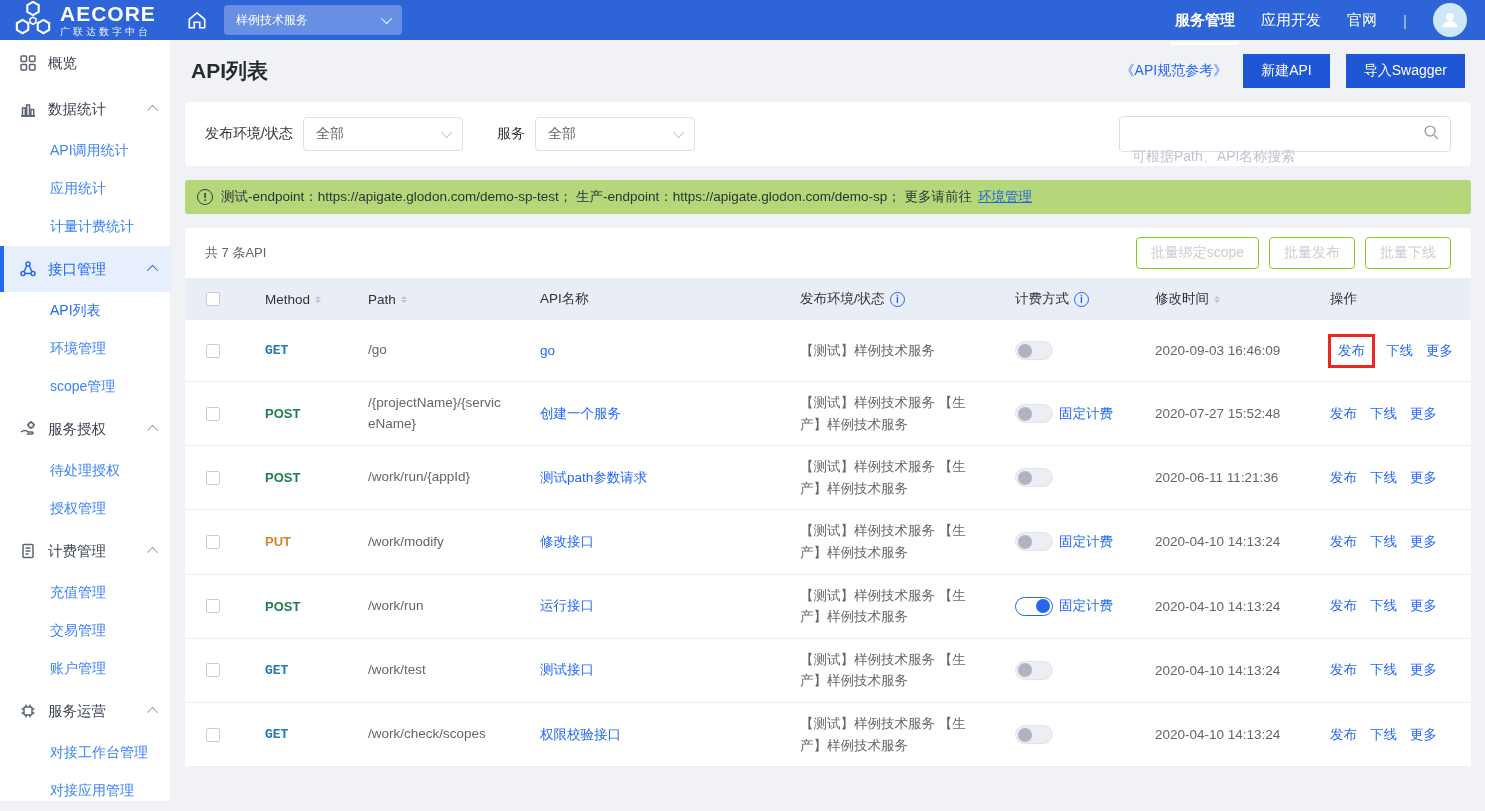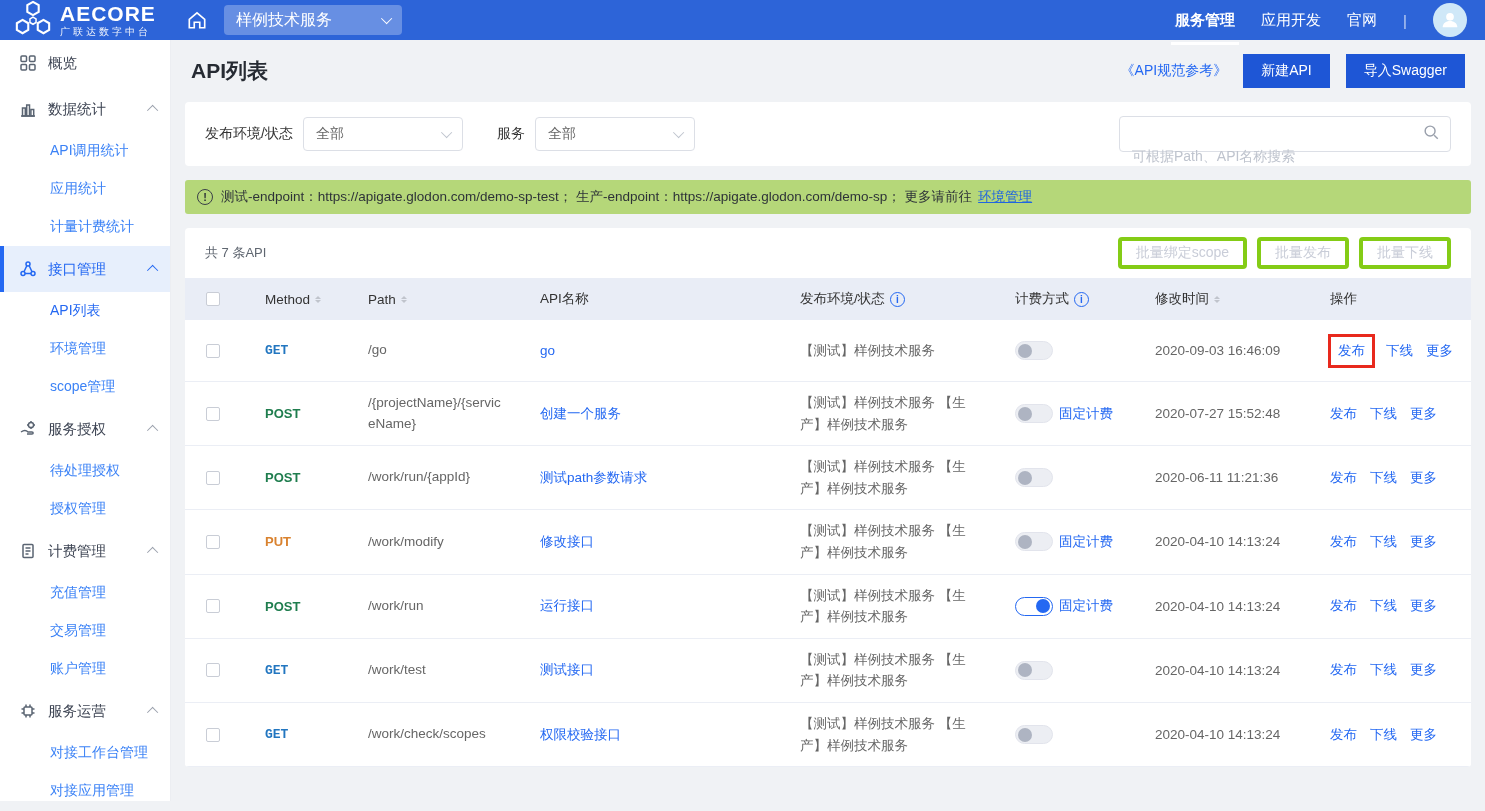--- a/index.html
+++ b/index.html
@@ -11,21 +11,21 @@
   html,body{width:1485px;height:811px;overflow:hidden;}
   body{font-family:"Liberation Sans","DejaVu Sans",sans-serif;background:#f0f2f5;color:#333;}
 
   
   .hdr{height:40px;background:var(--header-blue);display:flex;align-items:center;padding:0 18px 0 14px;position:relative;z-index:5;}
   .logo{display:flex;align-items:center;gap:8px;min-width:150px;}
   .logo-txt{color:#fff;line-height:1;}
   .logo-title{font-size:21px;font-weight:bold;letter-spacing:1px;}
   .logo-sub{font-size:10px;letter-spacing:3px;margin-top:3px;opacity:.92;}
   .home-ic{margin-left:22px;display:flex;align-items:center;cursor:pointer;}
-  .hdr-select{margin-left:16px;width:178px;height:30px;background:rgba(255,255,255,.28);border-radius:4px;display:flex;align-items:center;justify-content:space-between;padding:0 10px 0 12px;color:#fff;font-size:16px;cursor:pointer;}
+  .hdr-select{margin-left:16px;width:178px;height:30px;background:rgba(255,255,255,.28);border-radius:4px;display:flex;align-items:center;justify-content:space-between;padding:0 10px 0 12px;color:#fff;font-size:12px;cursor:pointer;}
   .hdr-right{margin-left:auto;display:flex;align-items:center;gap:26px;}
   .hdr-nav{color:#fff;font-size:15px;height:50px;display:flex;align-items:center;position:relative;cursor:pointer;}
   .hdr-nav.active{font-weight:bold;}
   .hdr-nav.active::after{content:"";position:absolute;left:-4px;right:-4px;bottom:0;height:3px;background:#fff;}
   .hdr-div{color:rgba(255,255,255,.7);font-size:15px;}
   .avatar{width:34px;height:34px;border-radius:50%;background:#cfe8f8;display:flex;align-items:center;justify-content:center;cursor:pointer;}
 
   
   .wrap{display:flex;height:761px;}
   .sidebar{width:170px;background:#fff;height:100%;overflow:hidden;flex:none;box-shadow:1px 0 0 #eceef2;}
@@ -65,21 +65,21 @@
   
   .banner{margin-top:14px;height:34px;background:var(--banner-green);border-radius:3px;display:flex;align-items:center;padding:0 12px;font-size:13.5px;color:#2e3338;}
   .b-ic{width:16px;height:16px;border:1.5px solid #3a4048;border-radius:50%;display:flex;align-items:center;justify-content:center;font-size:11px;font-weight:bold;margin-right:8px;flex:none;}
   .b-link{color:#2065e0;text-decoration:underline;margin-left:6px;cursor:pointer;}
 
   
   .table-card{margin-top:14px;overflow:hidden;}
   .t-toolbar{height:50px;display:flex;align-items:center;padding:0 20px;}
   .t-count{font-size:13px;color:#5f6670;}
   .t-batch{margin-left:auto;display:flex;gap:10px;}
-  .btn-dis{background:#fff;border:4px solid #84cc16;border-radius:4px;height:32px;padding:0 14px;font-size:14px;color:#c9cdd8;cursor:not-allowed;font-family:inherit;}
+  .btn-dis{background:#fff;border:1px solid #84cc16;border-radius:4px;height:32px;padding:0 14px;font-size:14px;color:#c9cdd8;cursor:not-allowed;font-family:inherit;}
 
   .t-grid{display:grid;grid-template-columns:55px 103px 172px 260px 215px 140px 175px 1fr;align-items:center;}
   .t-head{background:#e9edf6;height:42px;font-size:13.5px;color:#333;}
   .t-head>div{padding-left:25px;display:flex;align-items:center;gap:5px;}
   .t-head>div:first-child{padding-left:0;justify-content:center;}
   .sorter{display:flex;flex-direction:column;line-height:0;gap:1px;}
   .sorter i{border:3.5px solid transparent;display:block;width:0;height:0;}
   .sorter .up{border-bottom-color:#c0c4cc;border-top:none;}
   .sorter .dn{border-top-color:#c0c4cc;border-bottom:none;}
   .i-ic{width:15px;height:15px;border:1px solid var(--accent);border-radius:50%;color:var(--accent);font-size:10px;font-weight:bold;display:inline-flex;align-items:center;justify-content:center;font-style:normal;}

